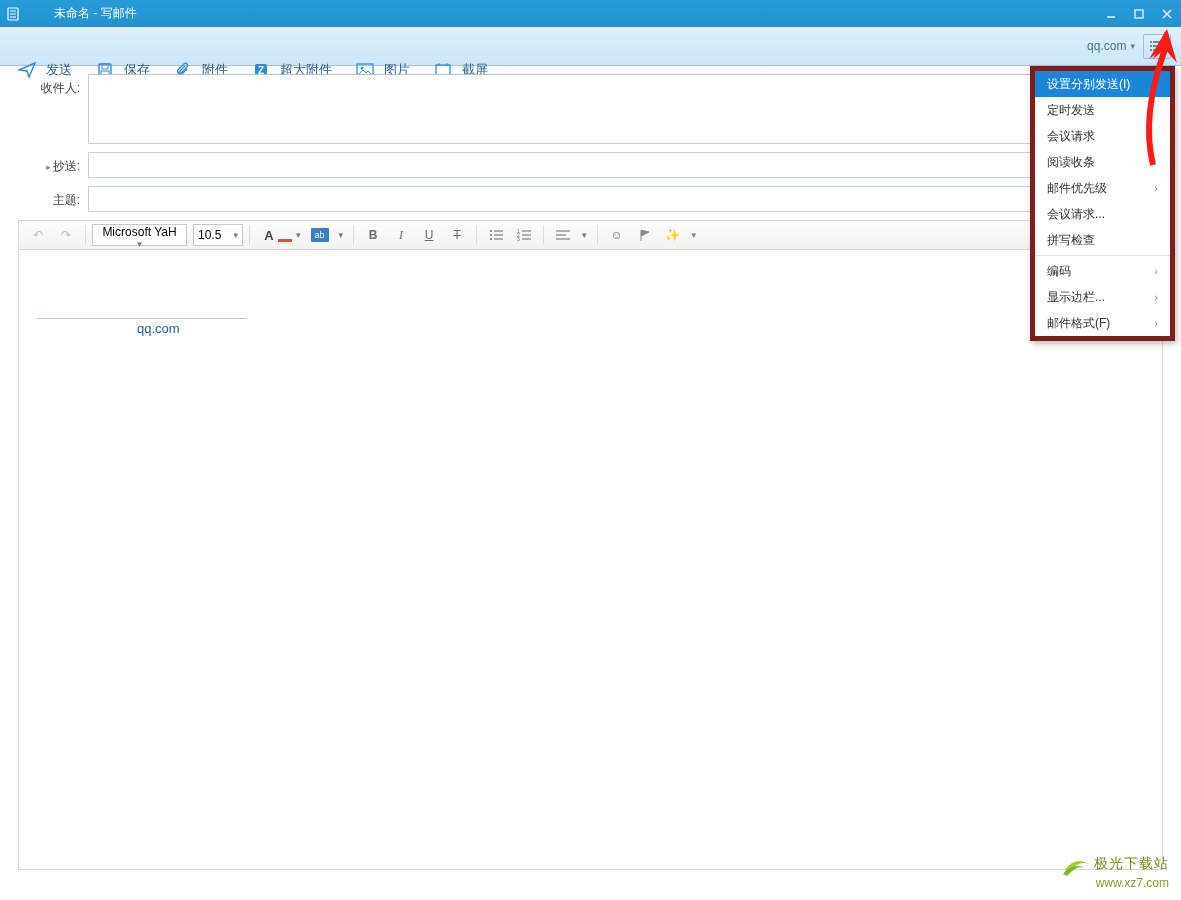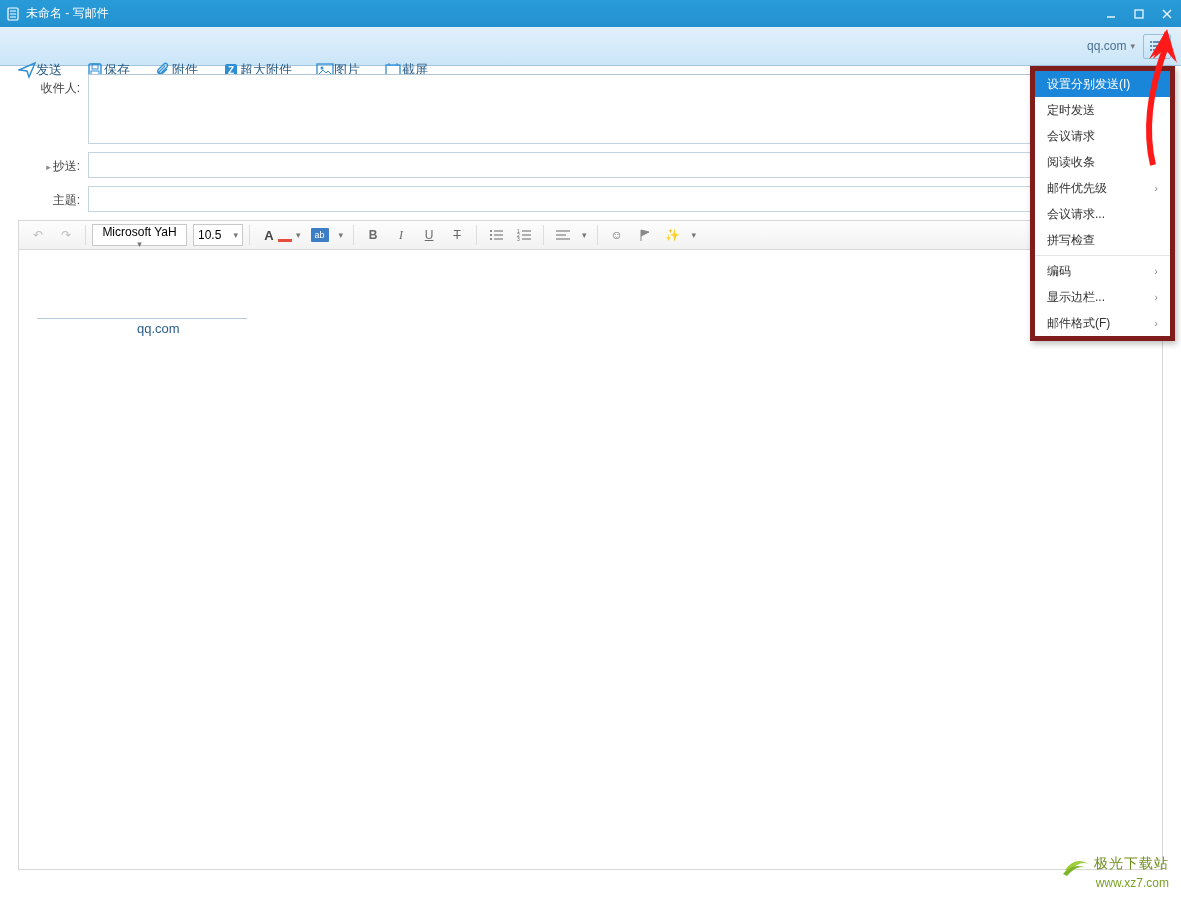--- a/index.html
+++ b/index.html
@@ -1,27 +1,27 @@
 <!DOCTYPE html>
 <html><head>
 <meta charset="utf-8">
 <style>
 * { margin: 0; padding: 0; box-sizing: border-box; font-family: "Microsoft YaHei", "Segoe UI", sans-serif; }
 body { width: 1181px; height: 900px; background: #fff; position: relative; overflow: hidden; }
 
 
-.title-bar { height: 27px; background: linear-gradient(#299bd8, #2391d0); display: flex; align-items: center; color: #fff; font-size: 12px; padding-left: 6px; }
+.title-bar { height: 27px; background: linear-gradient(#299bd8, #2391d0); display: flex; align-items: center; color: #fff; font-size: 12px; padding-left: 6px; gap: 28px; }
 .title-bar .doc-icon { width: 14px; height: 16px; margin-right: 6px; display: inline-flex; align-items: center; justify-content: center; }
 .title-bar .spacer { flex: 1; }
 .wc { display: flex; }
 .wc div { width: 28px; height: 27px; display: flex; align-items: center; justify-content: center; color: #d9eefb; opacity: .9; }
 
 
 .toolbar { height: 39px; background: linear-gradient(#e1f0fb, #cbe6f8); border-bottom: 1px solid #a3c4db; display: flex; align-items: center; padding: 0 10px; font-size: 13px; color: #2a5d88; }
-.tbtn { display: flex; align-items: center; gap: 0; padding: 4px 8px; margin-right: 8px; cursor: pointer; margin-top: 48px; }
+.tbtn { display: flex; align-items: center; gap: 10px; padding: 4px 8px; margin-right: 8px; cursor: pointer; margin-top: 48px; }
 .tbtn .ic { width: 18px; height: 18px; display: inline-flex; align-items: center; justify-content: center; color: #2d7fc3; }
 .toolbar .spacer { flex: 1; }
 .acct { display: flex; align-items: center; color: #4b6f8e; font-size: 12px; gap: 4px; }
 .menu-btn { width: 28px; height: 25px; margin-left: 8px; border: 1px solid #9bbedb; background: linear-gradient(#dff0fb,#c8e4f7); border-radius: 2px; display: flex; align-items: center; justify-content: center; }
 
 
 .hdr { padding: 8px 24px 0 24px; }
 .row { display: flex; align-items: flex-start; margin-bottom: 8px; }
 .row .lbl { width: 56px; text-align: left; font-size: 12px; color: #444; padding-top: 6px; display:flex; align-items:center; justify-content:flex-end; gap:2px;}
 .row .fld { flex: 1; margin-left: 8px; }

